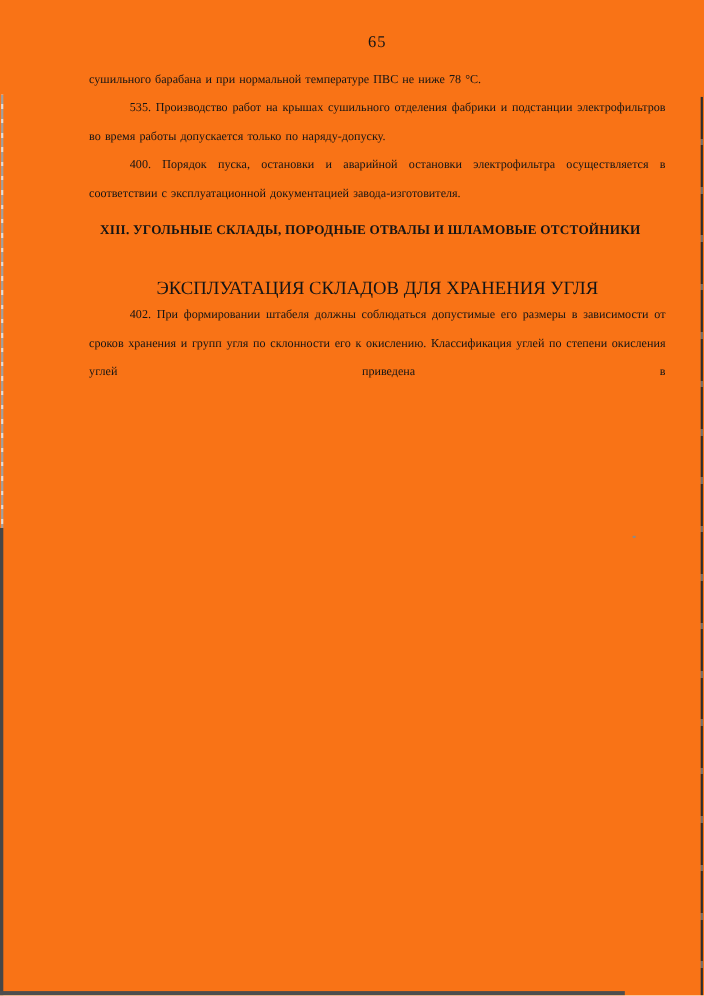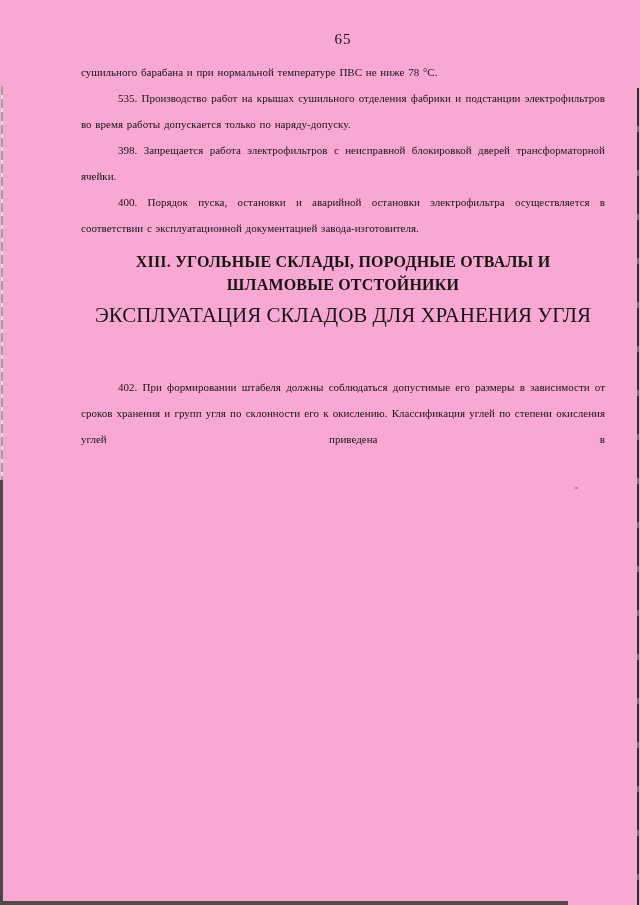--- a/index.html
+++ b/index.html
@@ -4,21 +4,21 @@
 <style>
   html, body {
     margin: 0;
     padding: 0;
     background: #ffffff;
   }
   .page {
     position: relative;
     width: 640px;
     height: 905px;
-    background: #f9a8d4;
+    background: #f97316;
     overflow: hidden;
     font-family: "Liberation Serif", "DejaVu Serif", serif;
     color: #151515;
   }
   .content {
     position: absolute;
     left: 81px;
     top: 30px;
     width: 524px;
   }
@@ -35,33 +35,31 @@
     line-height: 26px;
     text-align: justify;
     text-indent: 37px;
     word-spacing: 1px;
   }
   p.cont {
     text-indent: 0;
   }
   p.justify-last {
     text-align-last: justify;
-    margin-top: 48px;
   }
   .section-heading {
     margin: 9px 10px 0 10px;
-    font-size: 16px;
+    font-size: 12px;
     font-weight: bold;
-    text-align: center;
     line-height: 23px;
     letter-spacing: 0.2px;
   }
   .subsection-heading {
-    margin: 8px 0 0 0;
-    font-size: 21px;
+    margin: 30px 0 0 0;
+    font-size: 17px;
     font-weight: normal;
     text-align: center;
     line-height: 22px;
   }
   .after-sub {
     margin-top: 16px;
   }
   
   .edge-left-top {
     position: absolute;
@@ -108,21 +106,20 @@
 </head>
 <body>
 
 <div class="page">
   <div class="content">
 
     <div class="page-number">65</div>
 
     <p class="body cont">сушильного барабана и при нормальной температуре ПВС не ниже 78 °С.</p>
     <p class="body">535. Производство работ на крышах сушильного отделения фабрики и подстанции электрофильтров во время работы допускается только по наряду-допуску.</p>
-    <p class="body">398. Запрещается работа электрофильтров с неисправной блокировкой дверей трансформаторной ячейки.</p>
     <p class="body">400. Порядок пуска, остановки и аварийной остановки электрофильтра осуществляется в соответствии с эксплуатационной документацией завода-изготовителя.</p>
 
     <h2 class="section-heading">XIII. УГОЛЬНЫЕ СКЛАДЫ, ПОРОДНЫЕ ОТВАЛЫ И ШЛАМОВЫЕ ОТСТОЙНИКИ</h2>
     <h3 class="subsection-heading">ЭКСПЛУАТАЦИЯ СКЛАДОВ ДЛЯ ХРАНЕНИЯ УГЛЯ</h3>
 
     <p class="body justify-last">402. При формировании штабеля должны соблюдаться допустимые его размеры в зависимости от сроков хранения и групп угля по склонности его к окислению. Классификация углей по степени окисления углей приведена в</p>
 
   </div>
 
   <div class="edge-left-top"></div>

